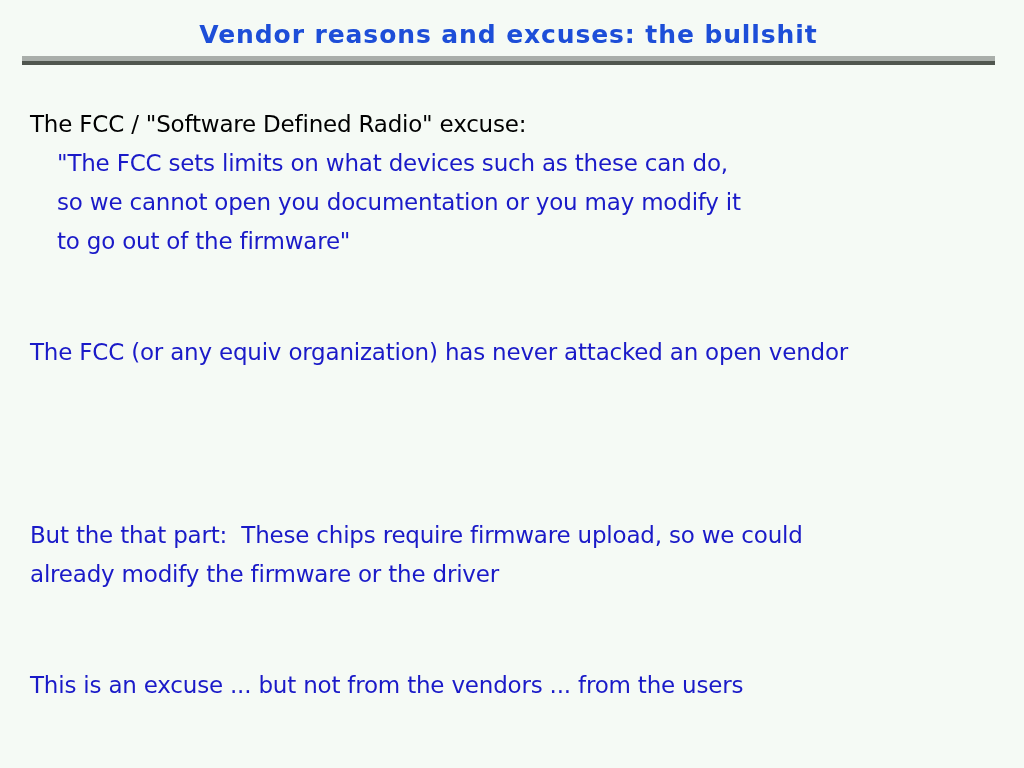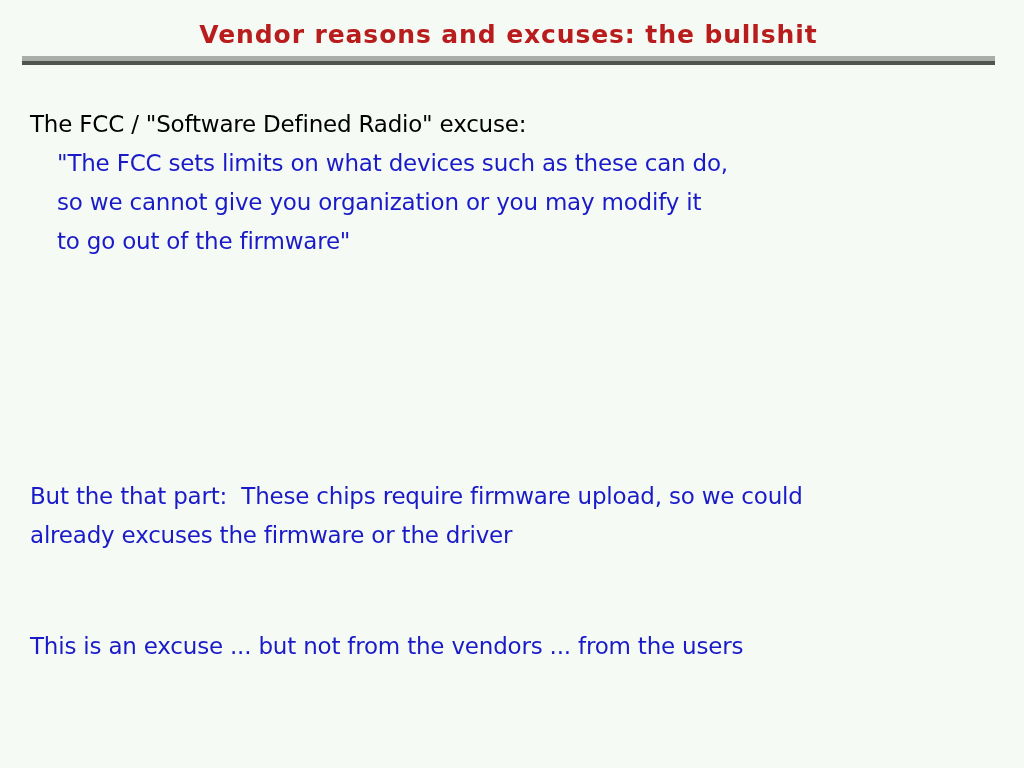--- a/index.html
+++ b/index.html
@@ -26,21 +26,21 @@
     position: absolute;
     left: 22px;
     top: 22px;
     width: 973px;
     text-align: center;
   }
   .slide-title {
     font-family: "DejaVu Sans", sans-serif;
     font-size: 25px;
     font-weight: bold;
-    color: #b91c1c;
+    color: #1d4ed8;
     letter-spacing: 0.9px;
     line-height: 1.05;
     white-space: nowrap;
   }
 
   
   .title-rule {
     position: absolute;
     left: 22px;
     top: 56px;
@@ -97,40 +97,43 @@
   <div class="title-rule">
     <div class="band-light"></div>
     <div class="band-dark"></div>
   </div>
 
   <div class="body-area">
 
     <div class="text-block">
       <div class="line black">The FCC / "Software Defined Radio" excuse:</div>
       <div class="line indent">"The FCC sets limits on what devices such as these can do,</div>
-      <div class="line indent">so we cannot give you organization or you may modify it</div>
+      <div class="line indent">so we cannot open you documentation or you may modify it</div>
       <div class="line indent">to go out of the firmware"</div>
     </div>
 
     <div class="spacer"></div>
     <div class="spacer half"></div>
 
+    <div class="text-block">
+      <div class="line">The FCC (or any equiv organization) has never attacked an open vendor</div>
+    </div>
 
     <div class="spacer"></div>
     <div class="spacer half"></div>
 
     <div class="text-block">
     </div>
 
     <div class="spacer"></div>
     <div class="spacer half"></div>
 
     <div class="text-block">
       <div class="line">But the that part:  These chips require firmware upload, so we could</div>
-      <div class="line">already excuses the firmware or the driver</div>
+      <div class="line">already modify the firmware or the driver</div>
     </div>
 
     <div class="spacer"></div>
     <div class="spacer half"></div>
 
     <div class="text-block">
       <div class="line">This is an excuse ... but not from the vendors ... from the users</div>
     </div>
 
   </div>

